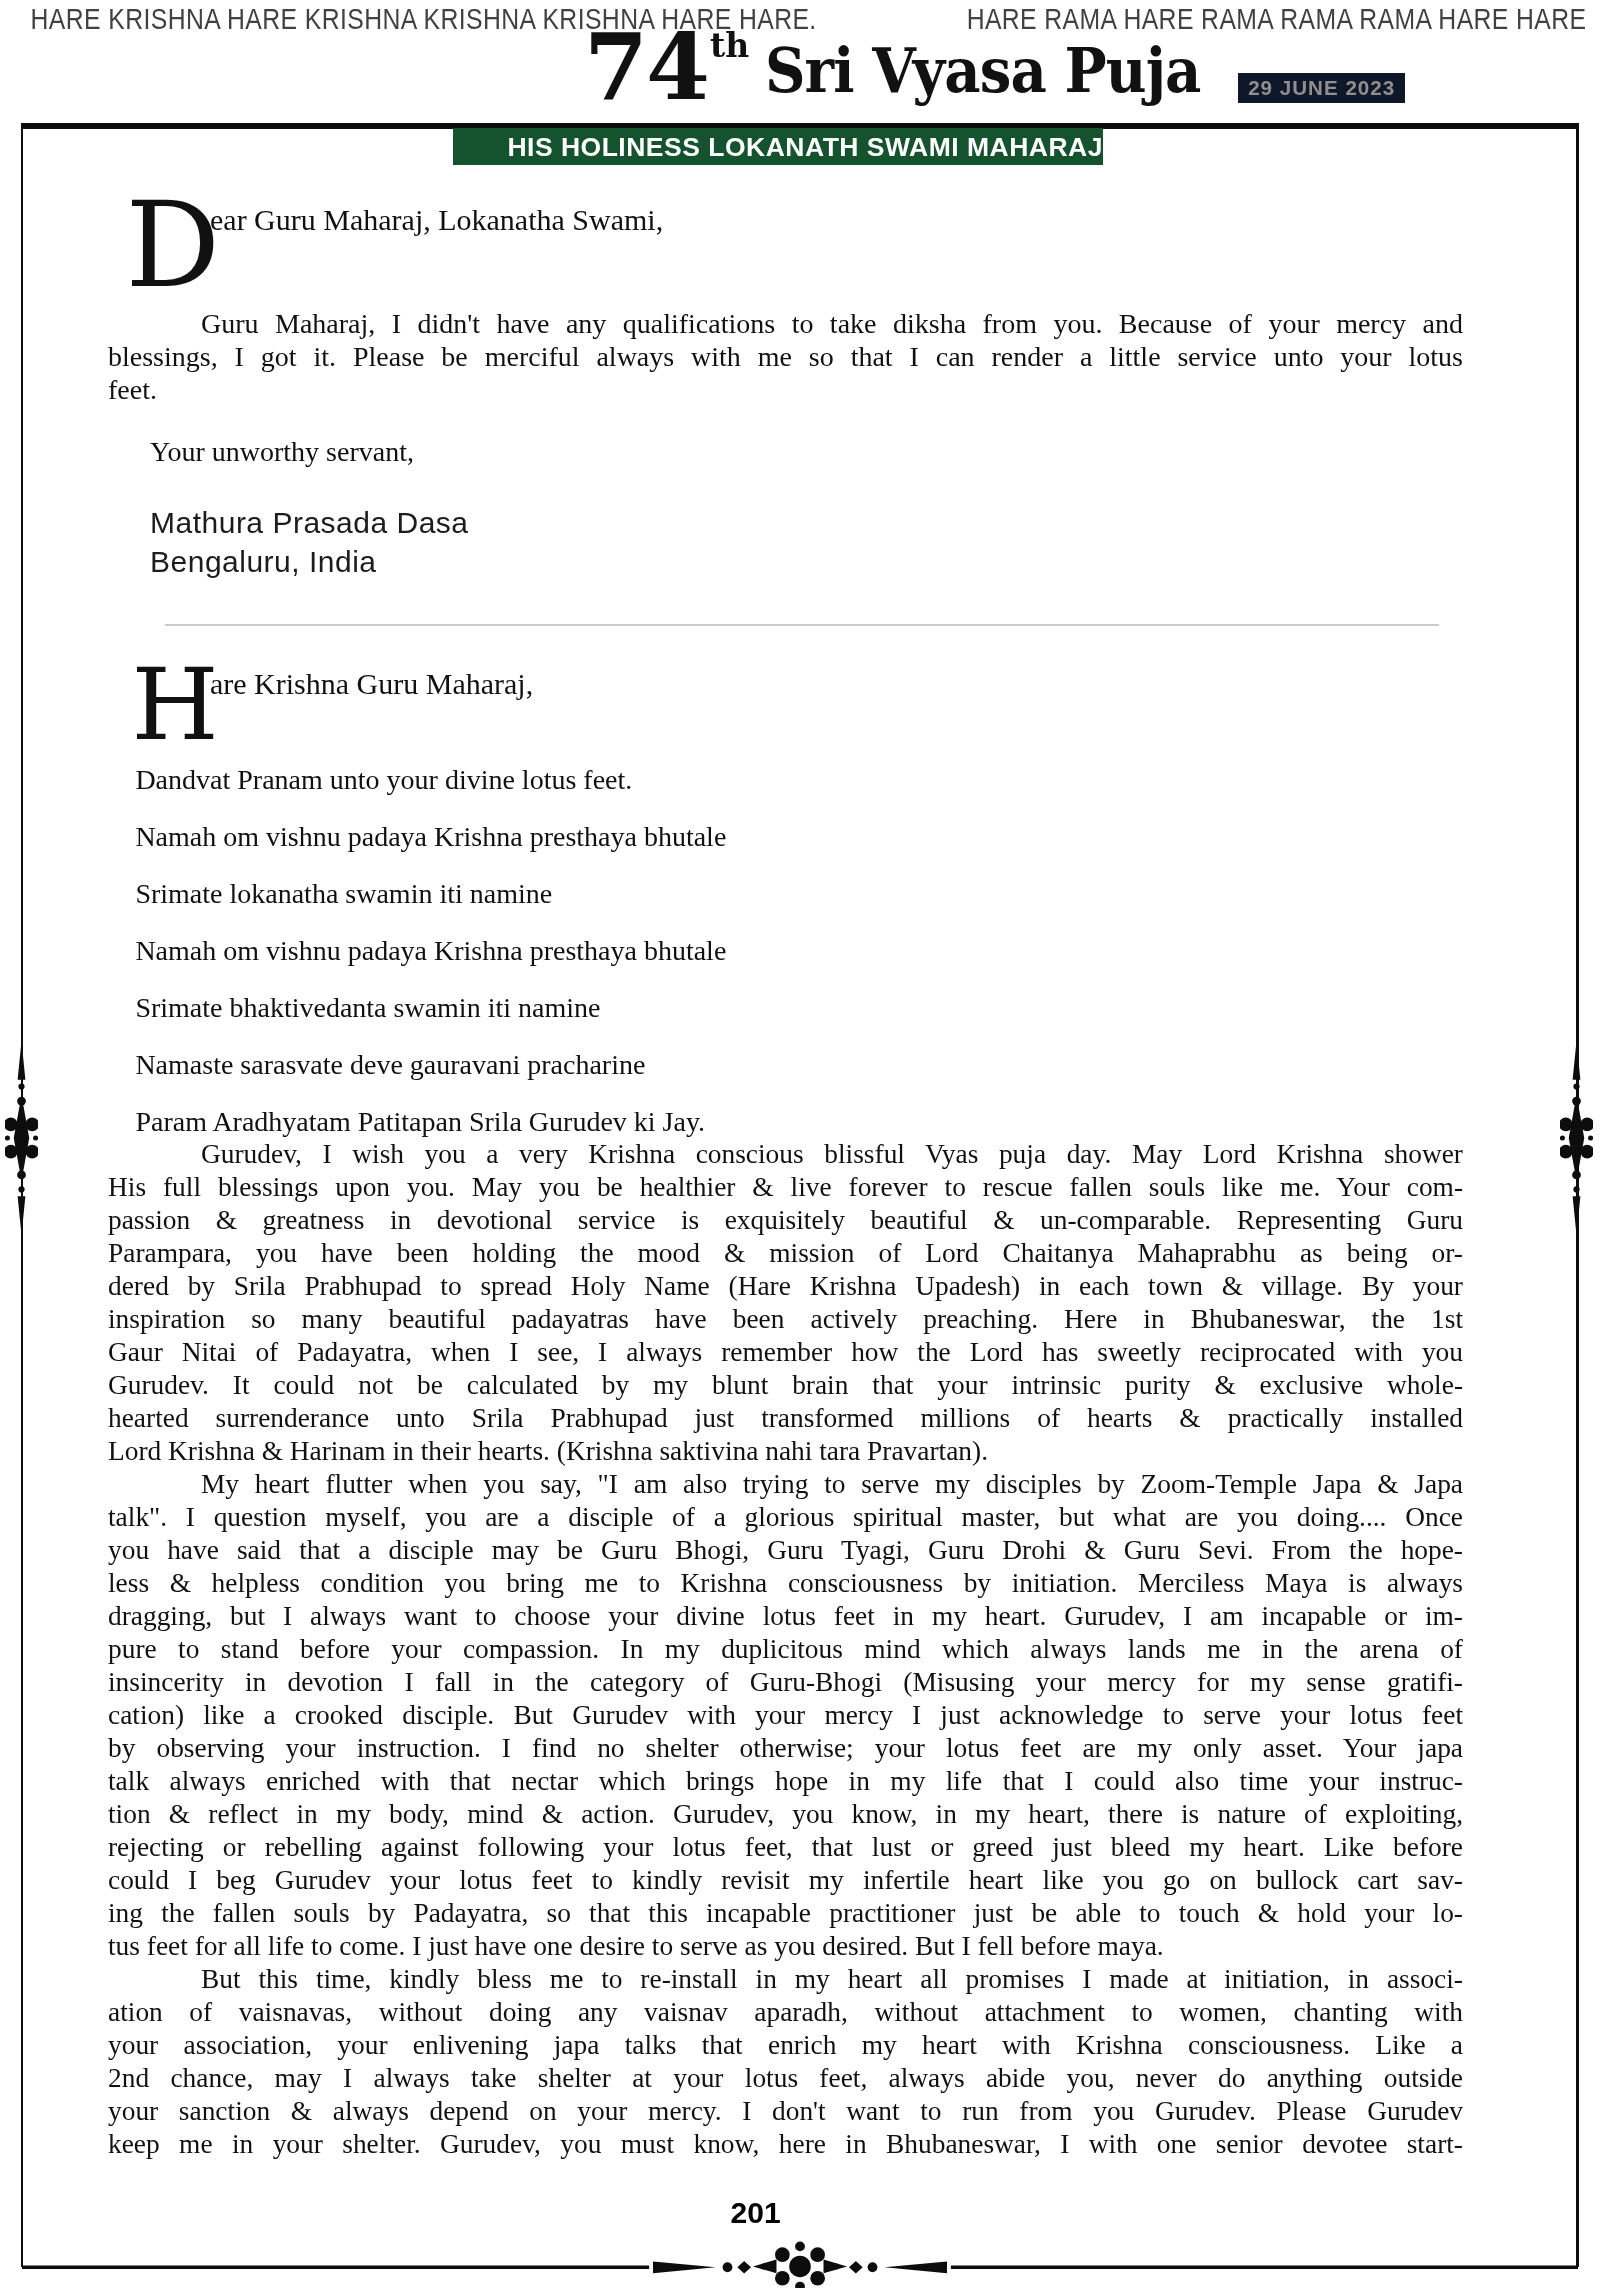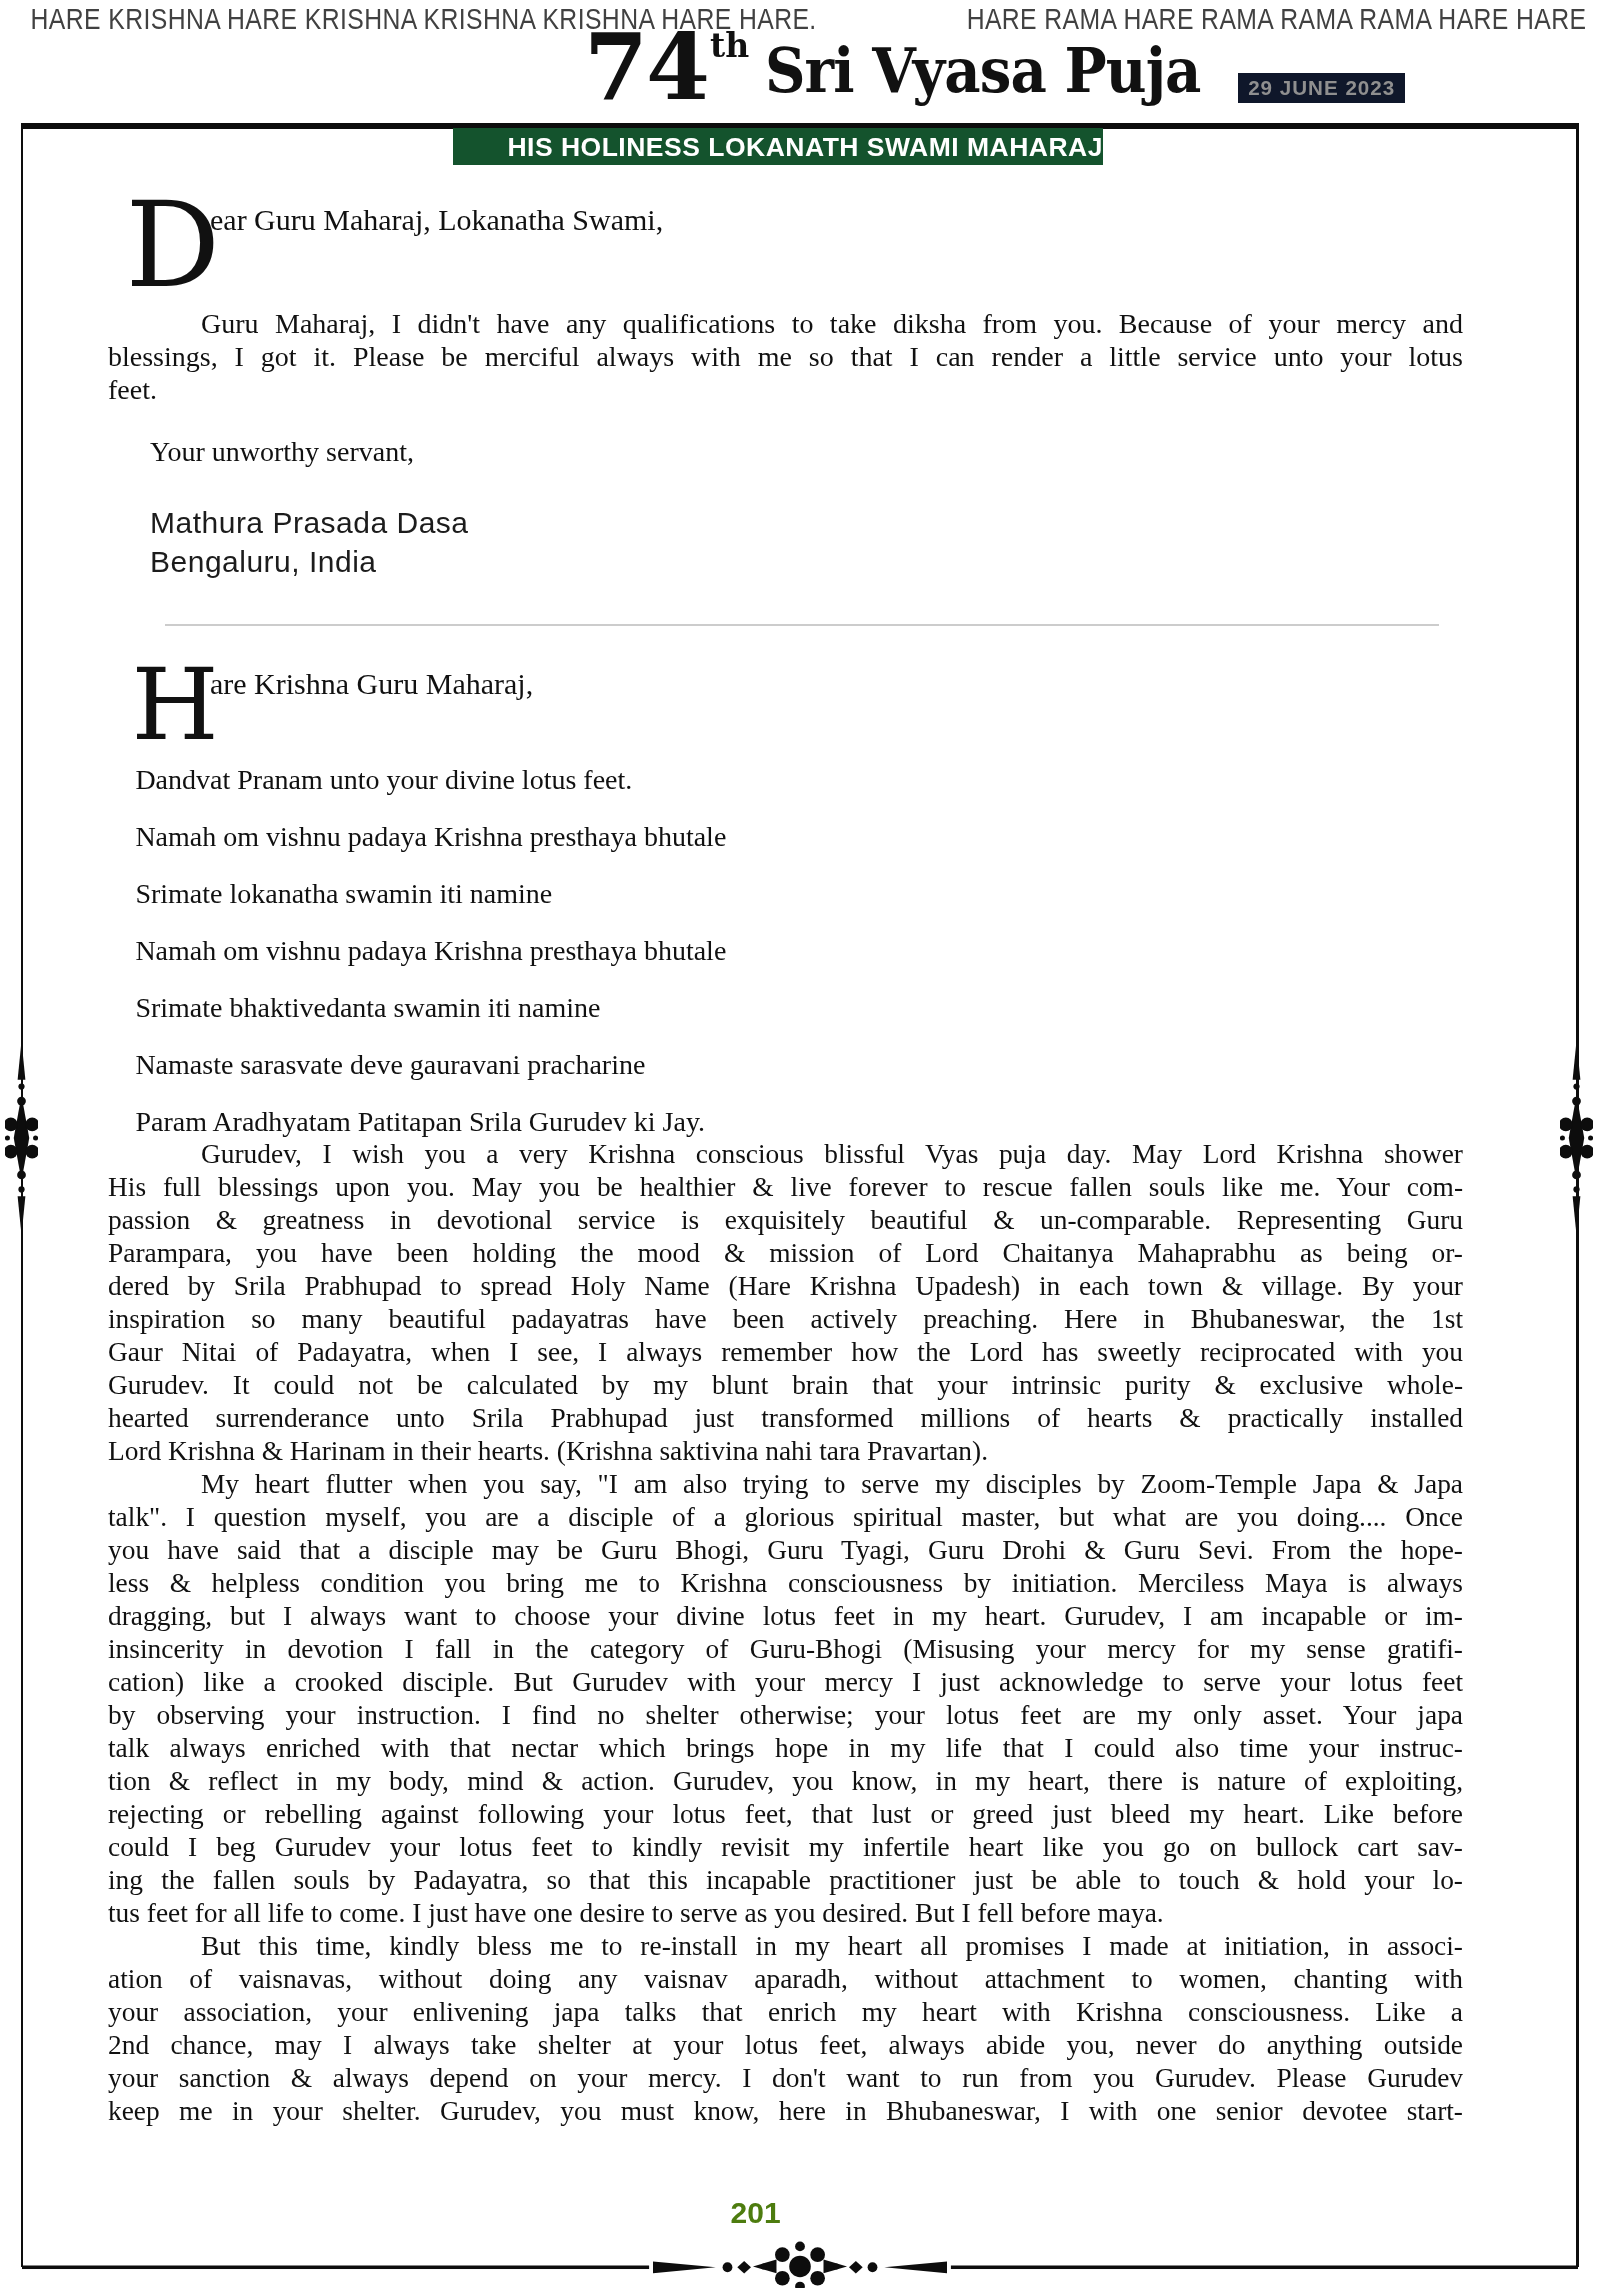--- a/index.html
+++ b/index.html
@@ -55,21 +55,21 @@
 
   .closing{margin:29px 0 0 42px;font-size:28px;line-height:33px;}
   .sig{margin:35px 0 0 42px;font-family:"Liberation Sans",sans-serif;
        font-size:30px;line-height:39px;color:#1c1c1c;letter-spacing:0.5px;}
   .divider{margin:43px 0 0 57px;width:1274px;height:2px;background:#cccccc;}
   .sal2wrap{margin-top:38px;}
   .verses{margin-left:27.4px;}
   .vline{font-size:28px;line-height:33px;margin-top:24px;}
 
   .pagenum{position:absolute;top:2196px;left:21.6px;width:1468px;text-align:center;
-           font-family:"Liberation Sans",sans-serif;font-weight:bold;font-size:30px;color:#4d7c0f;}
+           font-family:"Liberation Sans",sans-serif;font-weight:bold;font-size:30px;color:#000000;}
   .bottomrule{position:absolute;top:2241px;left:21.6px;}
 </style>
 </head>
 <body>
 
 <div class="page">
 
   <div class="mantra">
     <span>HARE KRISHNA HARE KRISHNA KRISHNA KRISHNA HARE HARE.</span>
     <span>HARE RAMA HARE RAMA RAMA RAMA HARE HARE</span>
@@ -173,20 +173,21 @@
             <div class="bline just">Gurudev. It could not be calculated by my blunt brain that your intrinsic purity &amp; exclusive whole-</div>
             <div class="bline just">hearted surrenderance unto Srila Prabhupad just transformed millions of hearts &amp; practically installed</div>
             <div class="bline">Lord Krishna &amp; Harinam in their hearts. (Krishna saktivina nahi tara Pravartan).</div>
           </div>
           <div class="para">
             <div class="bline just ind">My heart flutter when you say, "I am also trying to serve my disciples by Zoom-Temple Japa &amp; Japa</div>
             <div class="bline just">talk". I question myself, you are a disciple of a glorious spiritual master, but what are you doing.... Once</div>
             <div class="bline just">you have said that a disciple may be Guru Bhogi, Guru Tyagi, Guru Drohi &amp; Guru Sevi. From the hope-</div>
             <div class="bline just">less &amp; helpless condition you bring me to Krishna consciousness by initiation. Merciless Maya is always</div>
             <div class="bline just">dragging, but I always want to choose your divine lotus feet in my heart. Gurudev, I am incapable or im-</div>
+            <div class="bline just">pure to stand before your compassion. In my duplicitous mind which always lands me in the arena of</div>
             <div class="bline just">insincerity in devotion I fall in the category of Guru-Bhogi (Misusing your mercy for my sense gratifi-</div>
             <div class="bline just">cation) like a crooked disciple. But Gurudev with your mercy I just acknowledge to serve your lotus feet</div>
             <div class="bline just">by observing your instruction. I find no shelter otherwise; your lotus feet are my only asset. Your japa</div>
             <div class="bline just">talk always enriched with that nectar which brings hope in my life that I could also time your instruc-</div>
             <div class="bline just">tion &amp; reflect in my body, mind &amp; action. Gurudev, you know, in my heart, there is nature of exploiting,</div>
             <div class="bline just">rejecting or rebelling against following your lotus feet, that lust or greed just bleed my heart. Like before</div>
             <div class="bline just">could I beg Gurudev your lotus feet to kindly revisit my infertile heart like you go on bullock cart sav-</div>
             <div class="bline just">ing the fallen souls by Padayatra, so that this incapable practitioner just be able to touch &amp; hold your lo-</div>
             <div class="bline">tus feet for all life to come. I just have one desire to serve as you desired. But I fell before maya.</div>
           </div>

